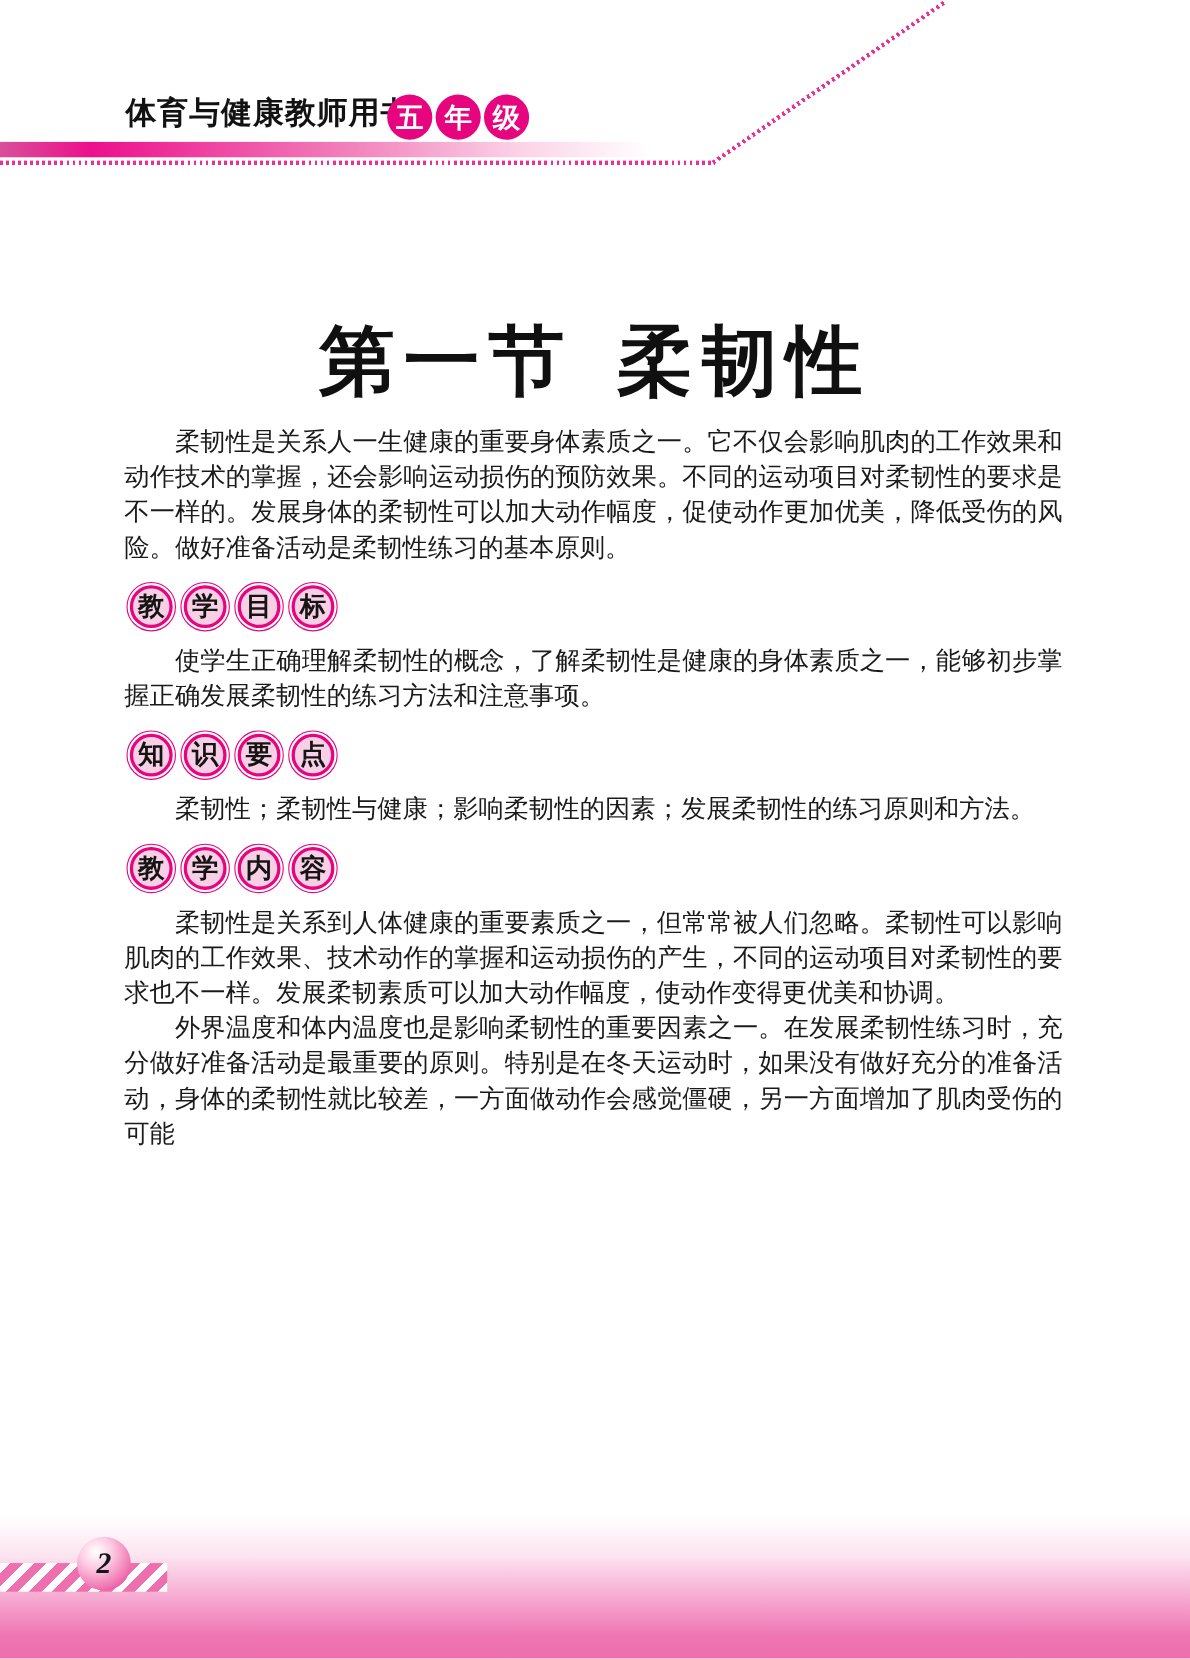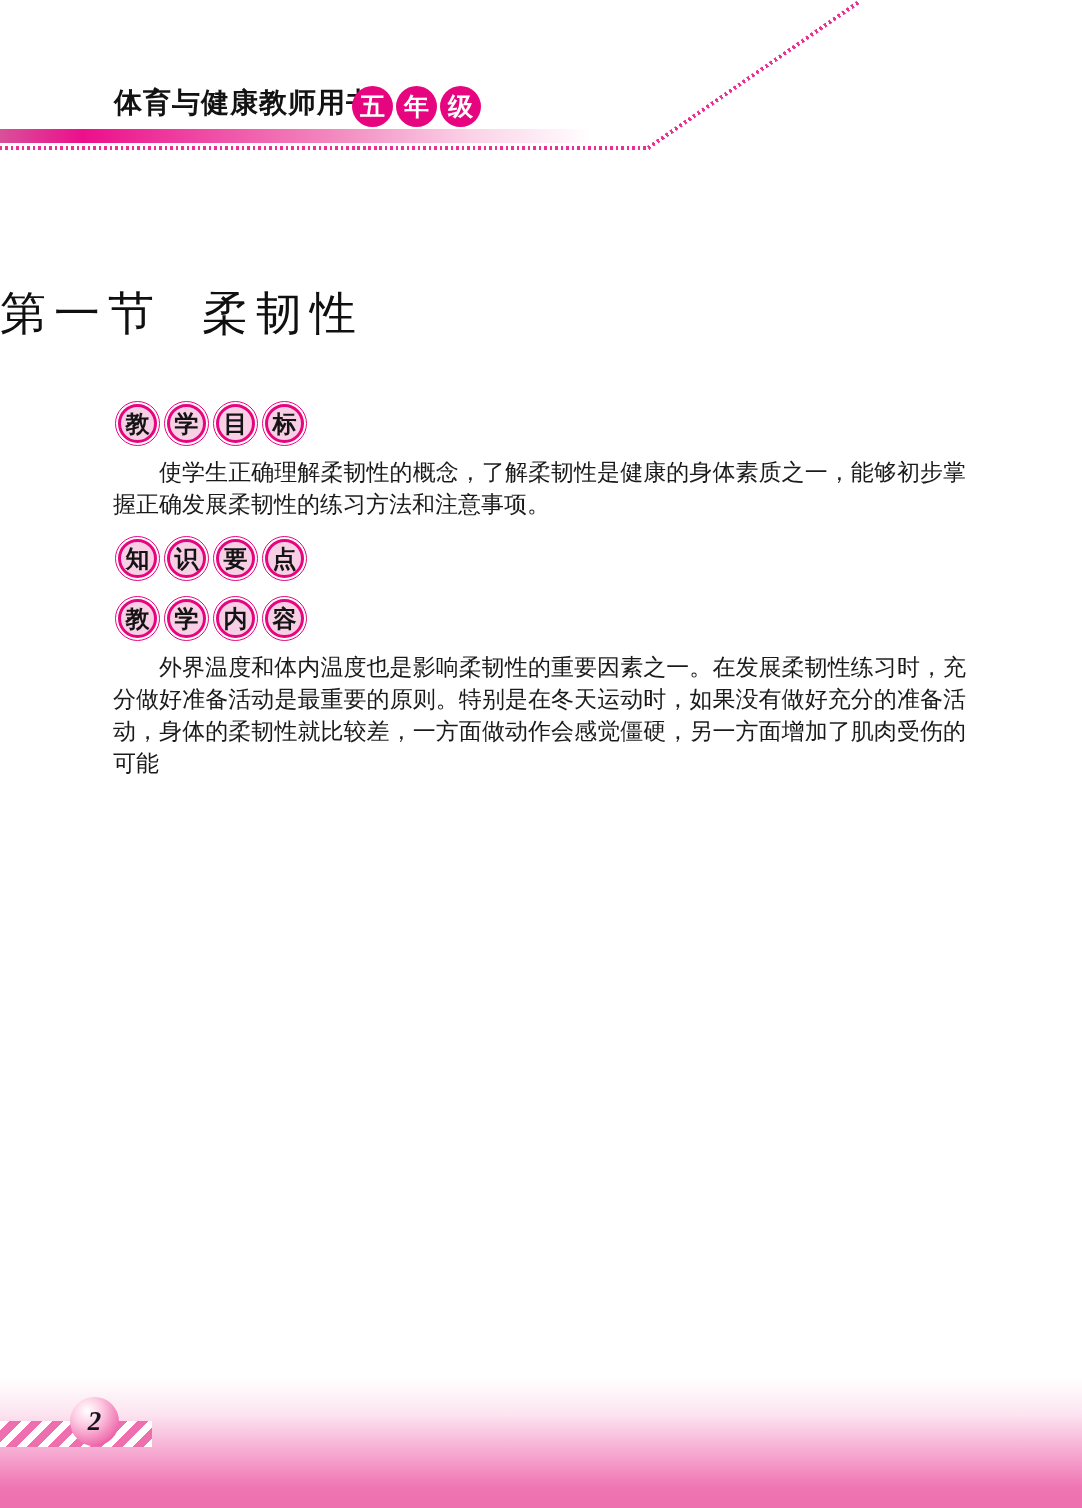--- a/index.html
+++ b/index.html
@@ -36,22 +36,22 @@
     background:repeating-linear-gradient(to right,#ec2f94 0 2.5px,transparent 2.5px 5.5px);
   }
   .dotted-diagonal{
     position:absolute;left:648px;top:146px;width:256px;height:4px;
     background:repeating-linear-gradient(to right,#ec2f94 0 2.5px,transparent 2.5px 5.5px);
     transform:rotate(-34.7deg);transform-origin:0 50%;
   }
   
   .section-title{
     position:absolute;left:0;top:283px;width:100%;
-    margin:0;
-    font-weight:normal;font-size:46px;color:#101010;letter-spacing:8px;
+    margin:0;text-align:center;
+    font-weight:bold;font-size:69px;color:#101010;letter-spacing:8px;
   }
   .section-title .gap{display:inline-block;width:40px;}
   
   .content{
     position:absolute;left:113px;top:386px;width:853px;
     font-size:23px;line-height:32px;color:#1a1a1a;
   }
   .para{
     margin:0;text-indent:2em;text-align:justify;
   }
@@ -97,45 +97,48 @@
       <span class="gcircle">级</span>
     </div>
 
   <div class="gradient-bar"></div>
   <div class="dotted-line"></div>
   <div class="dotted-diagonal"></div>
 
   <h1 class="section-title"><span>第一节</span><span class="gap"></span><span>柔韧性</span></h1>
 
   <main class="content">
+    <p class="para">柔韧性是关系人一生健康的重要身体素质之一。它不仅会影响肌肉的工作效果和动作技术的掌握，还会影响运动损伤的预防效果。不同的运动项目对柔韧性的要求是不一样的。发展身体的柔韧性可以加大动作幅度，促使动作更加优美，降低受伤的风险。做好准备活动是柔韧性练习的基本原则。</p>
     <div id="sections">
         <section>
           <div class="badge-row">
             <span class="bcircle">教</span>
             <span class="bcircle">学</span>
             <span class="bcircle">目</span>
             <span class="bcircle">标</span>
           </div>
           <p class="para">使学生正确理解柔韧性的概念，了解柔韧性是健康的身体素质之一，能够初步掌握正确发展柔韧性的练习方法和注意事项。</p>
         </section>
         <section>
           <div class="badge-row">
             <span class="bcircle">知</span>
             <span class="bcircle">识</span>
             <span class="bcircle">要</span>
             <span class="bcircle">点</span>
           </div>
+          <p class="para">柔韧性；柔韧性与健康；影响柔韧性的因素；发展柔韧性的练习原则和方法。</p>
         </section>
         <section>
           <div class="badge-row">
             <span class="bcircle">教</span>
             <span class="bcircle">学</span>
             <span class="bcircle">内</span>
             <span class="bcircle">容</span>
           </div>
+          <p class="para">柔韧性是关系到人体健康的重要素质之一，但常常被人们忽略。柔韧性可以影响肌肉的工作效果、技术动作的掌握和运动损伤的产生，不同的运动项目对柔韧性的要求也不一样。发展柔韧素质可以加大动作幅度，使动作变得更优美和协调。</p>
           <p class="para">外界温度和体内温度也是影响柔韧性的重要因素之一。在发展柔韧性练习时，充分做好准备活动是最重要的原则。特别是在冬天运动时，如果没有做好充分的准备活动，身体的柔韧性就比较差，一方面做动作会感觉僵硬，另一方面增加了肌肉受伤的可能</p>
         </section>
       </div>
   </main>
 
   <div class="footer-band"></div>
   <div class="stripe-band"></div>
   <div class="page-ball">
       <span>2</span>
     </div>

